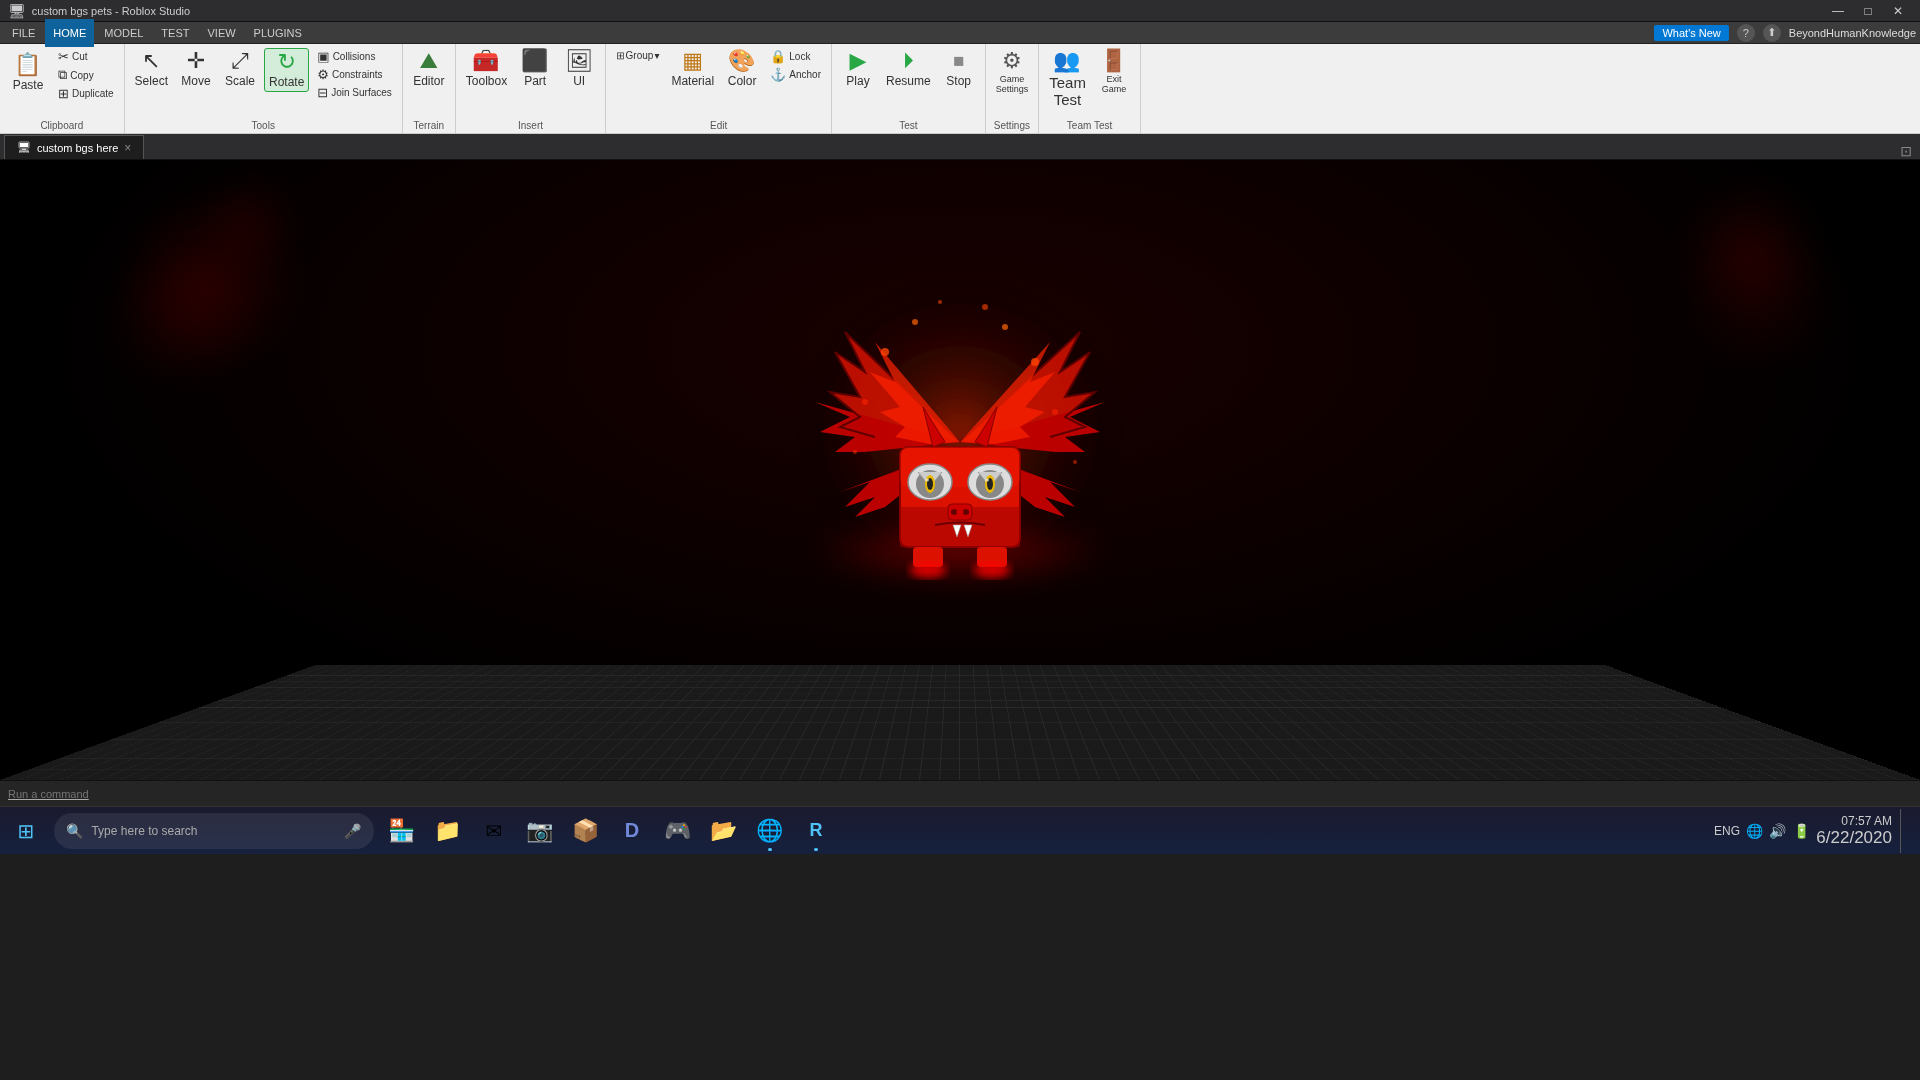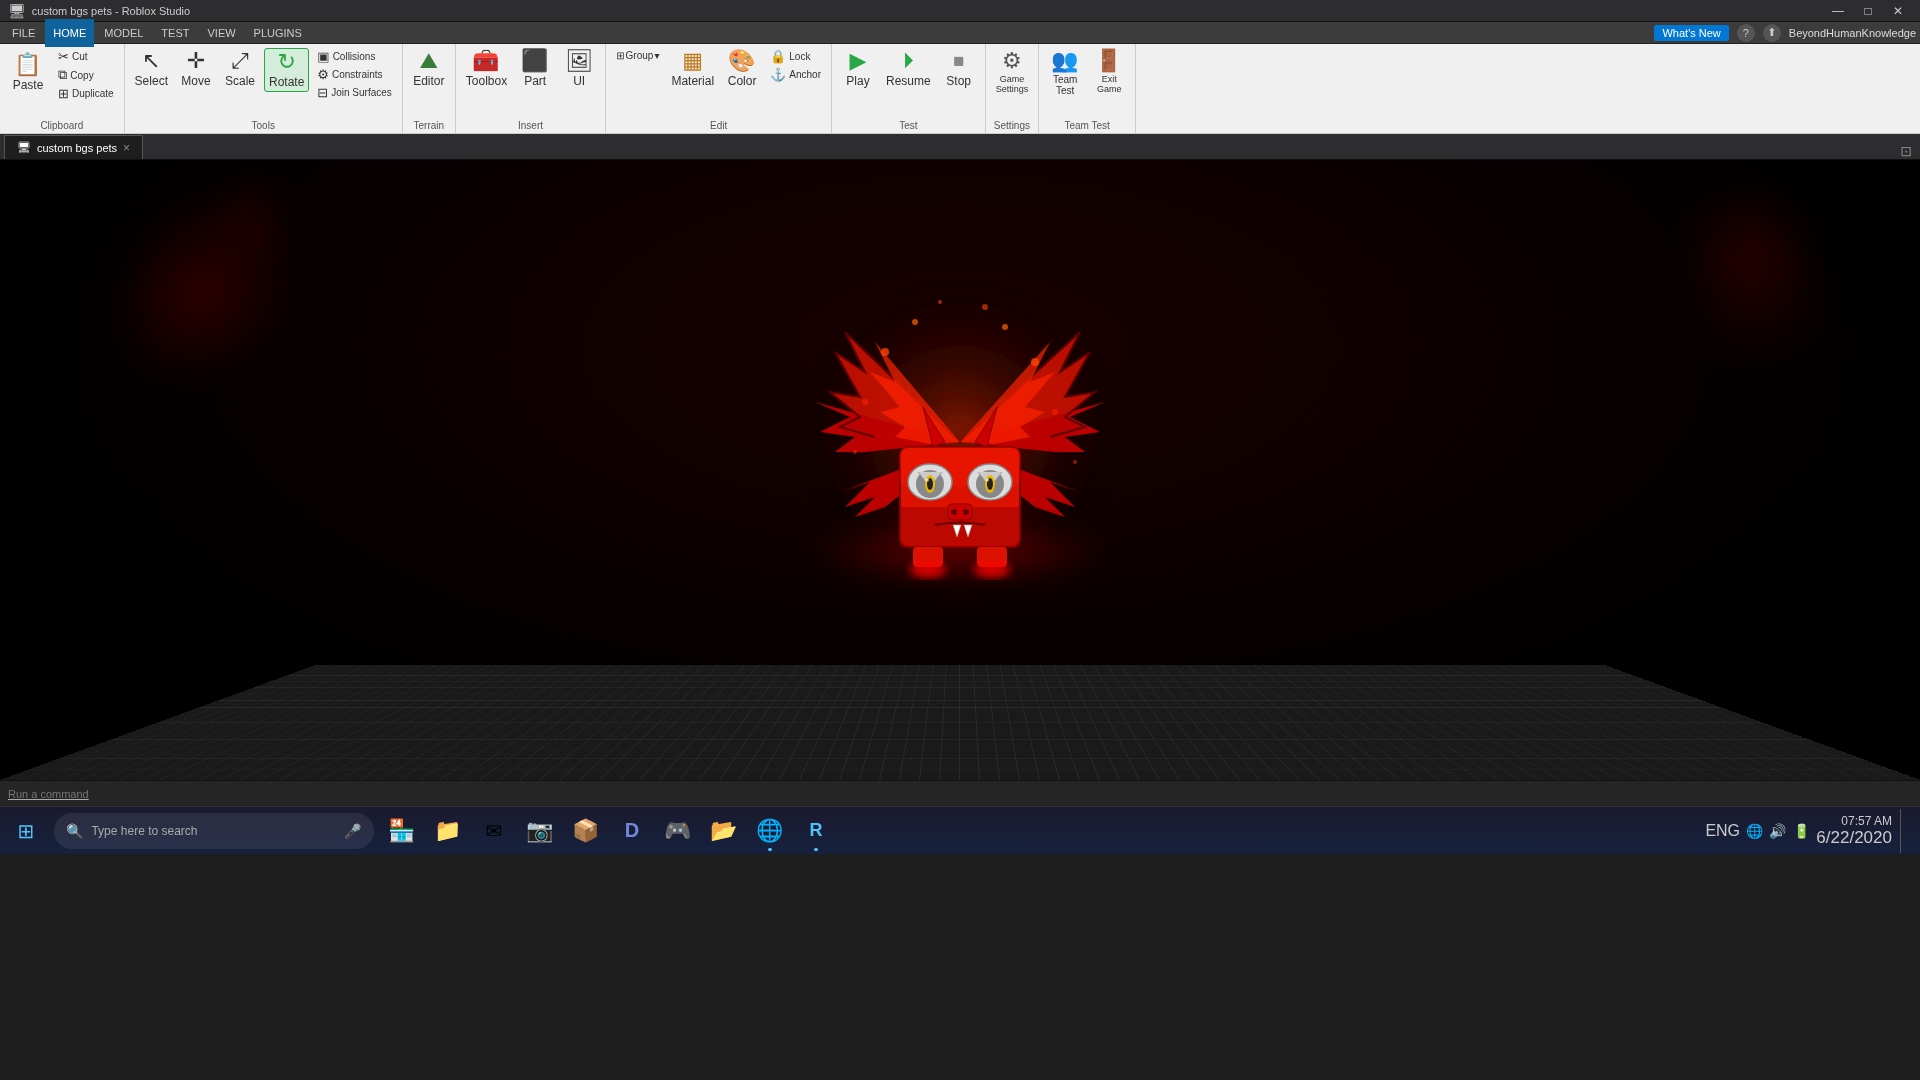--- a/index.html
+++ b/index.html
@@ -274,21 +274,21 @@
       background: #4fc3f7;
       border-radius: 2px;
     }
     .taskbar-right { margin-left: auto; display: flex; align-items: center; gap: 4px; padding-right: 8px; }
     .taskbar-tray { display: flex; align-items: center; gap: 2px; }
     .tray-icon { font-size: 14px; color: #ccc; cursor: pointer; padding: 2px; }
     .taskbar-clock { color: #ccc; font-size: 11px; text-align: right; }
     .taskbar-clock .time { font-size: 12px; }
     .taskbar-clock .date { font-size: 17px; }
     .notification-area { display: flex; align-items: center; gap: 6px; }
-    .lang-icon { color: #ccc; font-size: 16px; cursor: pointer; }
+    .lang-icon { color: #ccc; font-size: 12px; cursor: pointer; }
     .desktop-btn { width: 8px; height: 44px; cursor: pointer; border-left: 1px solid #555; margin-left: 4px; }
 
     
     .terrain-icon { color: #3a7d3a; font-size: 22px; }
     
     .part-icon { color: #c0851a; font-size: 22px; }
     
     .material-icon { color: #c07818; font-size: 22px; }
     
     .color-icon { font-size: 22px; }
@@ -504,36 +504,36 @@
         <div class="label" style="font-size:9px; text-align:center;">Game<br>Settings</div>
       </div>
     </div>
     <div class="ribbon-group-label">Settings</div>
   </div>
 
   <div class="ribbon-group">
     <div class="ribbon-group-content">
       <div class="ribbon-btn">
         <div class="icon" style="color:#555;">👥</div>
-        <div class="label" style="font-size:10px; text-align:center;">Team<br>Test</div>
+        <div class="label" style="font-size:15px; text-align:center;">Team<br>Test</div>
       </div>
       <div class="ribbon-btn">
         <div class="icon" style="color:#555;">🚪</div>
         <div class="label" style="font-size:9px; text-align:center;">Exit<br>Game</div>
       </div>
     </div>
     <div class="ribbon-group-label">Team Test</div>
   </div>
 
 </div>
 
 <div id="tabstrip">
   <div class="tab active">
     <span>🖥</span>
-    <span>custom bgs pets</span>
+    <span>custom bgs here</span>
     <span class="tab-close">×</span>
   </div>
   <div id="tabstrip-right">
     <span class="maximize-icon">⊡</span>
   </div>
 </div>
 
 <div id="viewport">
   <div id="viewport-bg"></div>
 

